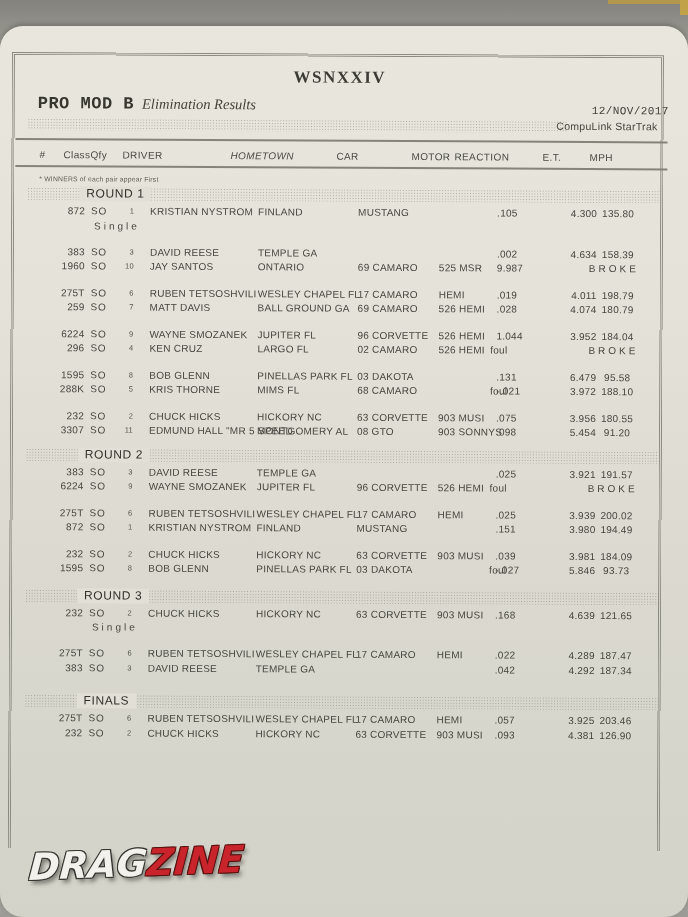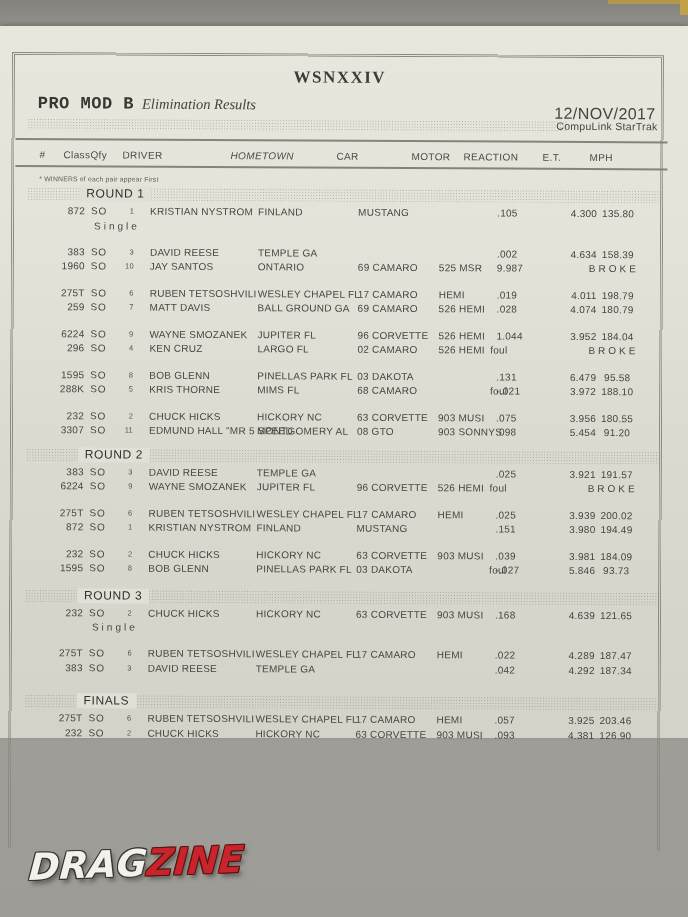--- a/index.html
+++ b/index.html
@@ -5,49 +5,50 @@
   html,body{margin:0;padding:0;}
   body{
     width:688px;height:917px;position:relative;overflow:hidden;
     background:linear-gradient(180deg,#83827d 0%,#97968f 4%,#a2a19b 10%,#9d9c96 100%);
     font-family:"Liberation Sans",sans-serif;
     -webkit-font-smoothing:antialiased;
   }
   .tape-strip{position:absolute;top:0;right:0;width:80px;height:4px;background:#b3974d;}
   .tape-corner{position:absolute;top:0;right:0;width:8px;height:15px;background:#c2a249;}
   .paper{
-    position:absolute;left:0;top:26px;width:688px;height:712px;
+    position:absolute;left:0;top:26px;width:688px;height:891px;
     background:linear-gradient(180deg,#e8e6dd 0%,#e4e2d9 30%,#dcdad0 60%,#d6d5cb 85%,#d4d3c9 100%);
     box-shadow:0 -2px 4px rgba(60,60,55,.35);
+    border-radius:23px;
   }
   .sheet{position:absolute;left:0;top:0;width:100%;height:100%;transform:rotate(.3deg);transform-origin:20px 20px;color:#46453f;}
   .frame{position:absolute;left:12px;top:26px;width:652px;height:796px;
     border-top:3px double #8b8a80;border-left:3px double #8b8a80;border-right:3px double #8b8a80;box-sizing:border-box;}
   .doc-title{position:absolute;left:0;top:40px;width:680px;text-align:center;
     font-family:"Liberation Serif",serif;font-weight:bold;font-size:17px;letter-spacing:1.5px;color:#3c3b35;}
   .class-line{position:absolute;left:38px;top:68px;white-space:nowrap;}
   .class-name{font-family:Liberation Mono, monospace;font-weight:bold;font-size:17px;letter-spacing:.5px;color:#38372f;text-align:right;}
   .subtitle{font-family:"Liberation Serif",serif;font-style:italic;font-size:14.5px;color:#45443c;margin-left:8px;}
-  .date{position:absolute;right:32px;top:76px;font-size:16px;letter-spacing:.4px;color:#45443e;}
+  .date{position:absolute;right:19px;top:76px;font-size:11px;letter-spacing:.4px;color:#45443e;font-family:Liberation Mono, monospace;}
   .stipple{background-image:radial-gradient(circle,rgba(125,124,113,.55) .6px,rgba(0,0,0,0) .8px);background-size:2.8px 2.8px;}
   .band-top{position:absolute;left:28px;top:92px;width:540px;height:12px;}
   .timing-system{position:absolute;right:30px;top:91px;font-size:10.5px;letter-spacing:.3px;color:#45443e;}
   .rule{position:absolute;left:16px;width:652px;height:1.6px;background:#85847b;}
   .rule-1{top:112px;}
   .rule-2{top:139px;}
   .header-row{position:absolute;left:0;top:121px;width:688px;height:15px;font-size:10px;color:#494843;letter-spacing:.4px;}
   .header-row span{position:absolute;top:0;line-height:15px;}
   .h-num{left:28px;width:30px;text-align:center;}
   .h-cls{left:64px;}
   .h-qfy{left:91px;}
   .h-driver{left:123px;}
   .h-home{left:231px;font-style:italic;}
   .h-car{left:337px;}
   .h-motor{left:412px;}
-  .h-react{left:455px;width:73px;text-align:center;}
+  .h-react{left:455px;width:73px;text-align:left;}
   .h-et{left:543px;}
   .h-mph{left:590px;}
   .winners-note{position:absolute;left:40px;top:149px;font-size:6.8px;letter-spacing:.2px;color:#605f57;}
   .results{position:absolute;left:28px;top:161px;width:634px;}
   .section{position:relative;}
   .section:nth-child(2){margin-top:10px;}
   .section:nth-child(3){margin-top:13px;}
   .section:nth-child(4){margin-top:19px;}
   .band{position:relative;height:13px;margin-bottom:4px;}
   .band-label{position:absolute;left:52px;top:-1px;background:#e1dfd6;padding:0 7px;

